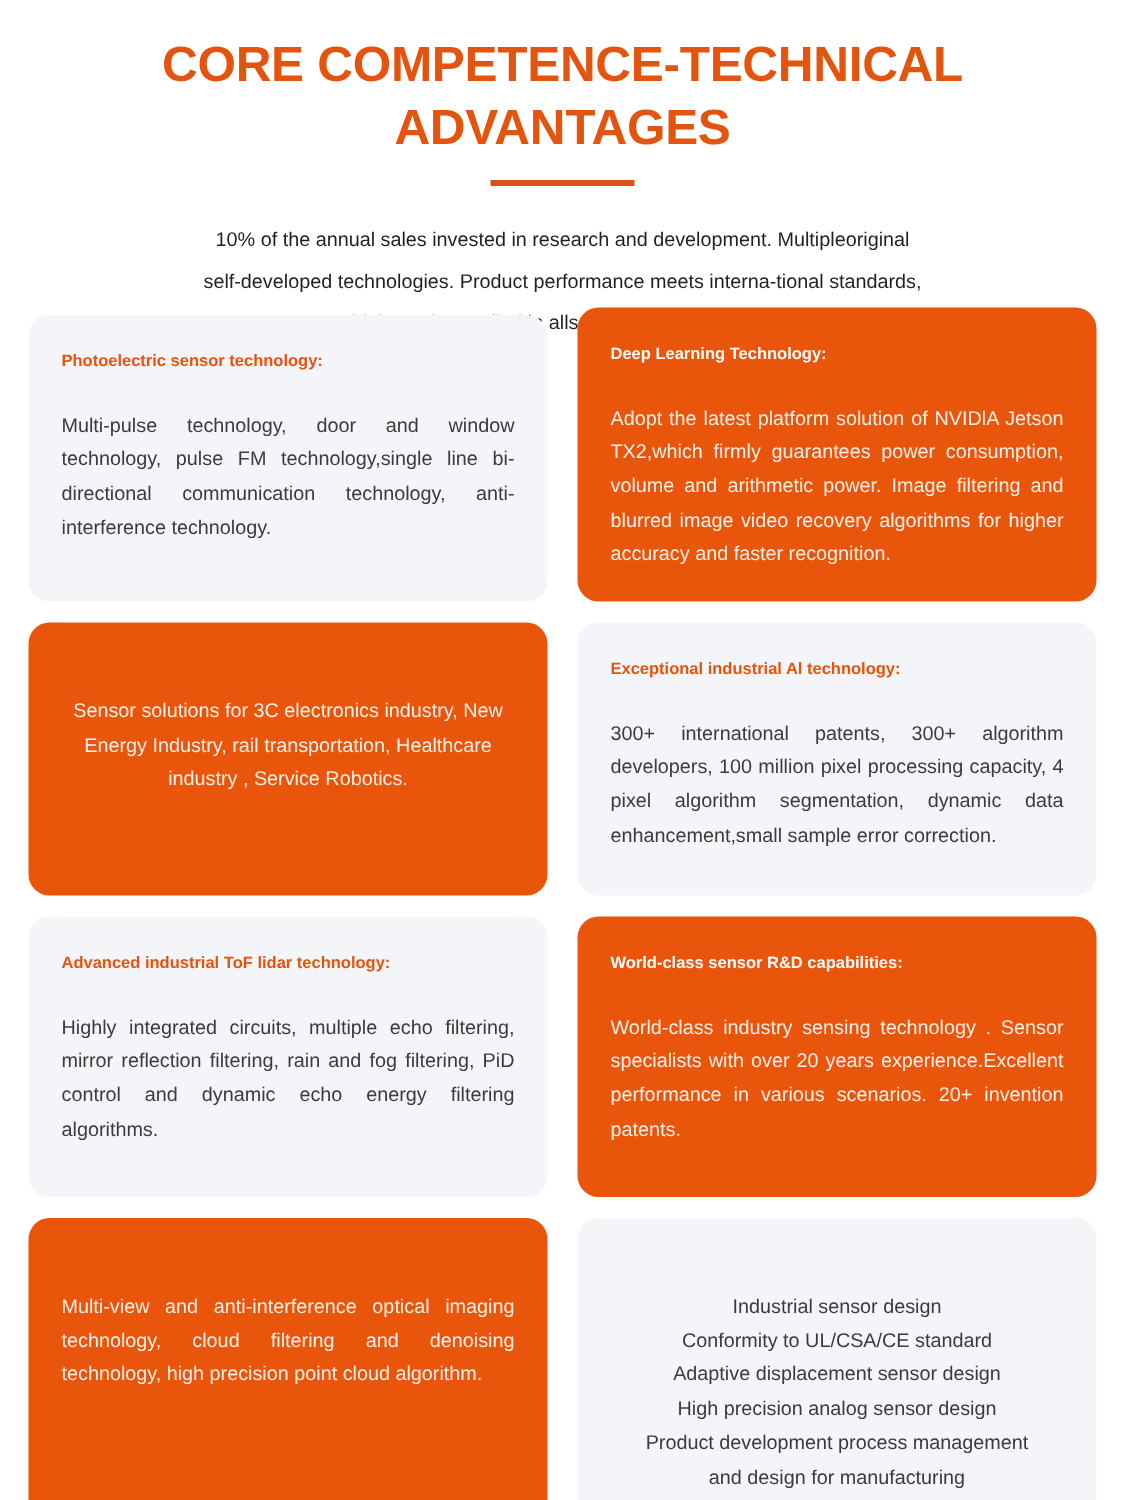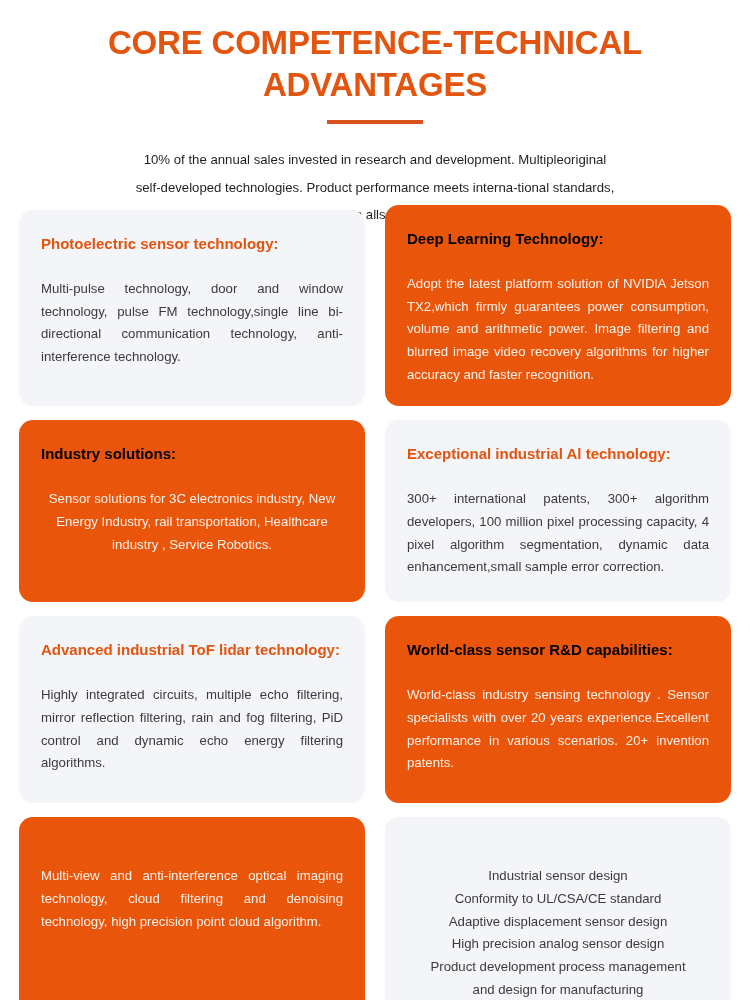--- a/index.html
+++ b/index.html
@@ -84,28 +84,28 @@
   .r2 { min-height: 182px; }
   .r3 { min-height: 182px; }
   .r4 { min-height: 182px; }
 
   .card.orange.r1 { min-height: 196px; margin-top: -5px; }
   .card.light.r2  { min-height: 182px; }
   .card.orange.r3 { min-height: 187px; }
   .card.light.r4  { min-height: 182px; }
 
   .card-title {
-    font-size: 15px;
+    font-size: 11px;
     font-weight: 700;
     line-height: 1.32;
     margin-bottom: 11px;
   }
 
   .card.light .card-title { color: #e3540f; }
-  .card.orange .card-title { color: #000000; }
+  .card.orange .card-title { color: #ffffff; }
 
   .card-body {
     font-size: 13.2px;
     line-height: 1.72;
     white-space: pre-line;
     text-align: justify;
     text-justify: inter-word;
     margin-top: 24px;
   }
 
@@ -136,21 +136,20 @@
       <div class="card-title">Photoelectric sensor technology:</div>
       <div class="card-body">Multi-pulse technology, door and window technology, pulse FM technology,single line bi-directional communication technology, anti-interference technology.</div>
     </div>
 
     <div class="card orange r1">
       <div class="card-title">Deep Learning Technology:</div>
       <div class="card-body">Adopt the latest platform solution of NVIDlA Jetson TX2,which firmly guarantees power consumption, volume and arithmetic power. Image filtering and blurred image video recovery algorithms for higher accuracy and faster recognition.</div>
     </div>
 
     <div class="card orange r2">
-      <div class="card-title">Industry solutions:</div>
       <div class="card-body no-justify">Sensor solutions for 3C electronics industry, New Energy Industry, rail transportation, Healthcare industry , Service Robotics.</div>
     </div>
 
     <div class="card light r2">
       <div class="card-title">Exceptional industrial Al technology:</div>
       <div class="card-body">300+ international patents, 300+ algorithm developers, 100 million pixel processing capacity, 4 pixel algorithm segmentation, dynamic data enhancement,small sample error correction.</div>
     </div>
 
     <div class="card light r3">
       <div class="card-title">Advanced industrial ToF lidar technology:</div>

